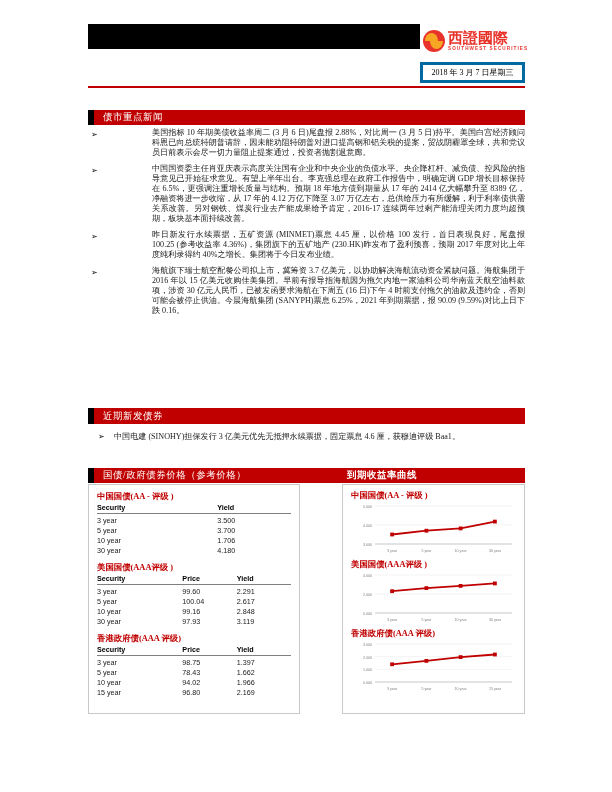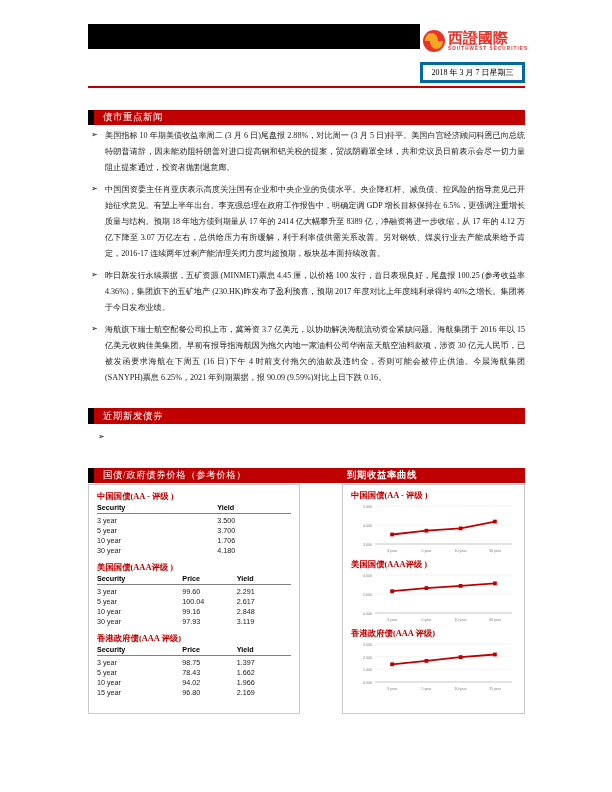--- a/index.html
+++ b/index.html
@@ -187,25 +187,26 @@
     font-size: 8px;
     line-height: 14px;
     color: #000;
     text-align: left;
     padding-left: 3px;
     box-sizing: border-box;
   }
   .bullet-text {
     flex: 1 1 auto;
     font-size: 8.1px;
-    line-height: 16px;
+    line-height: 10px;
     text-align: justify;
     text-justify: inter-ideograph;
     color: #1a1a1a;
     font-family: "Liberation Serif", "DejaVu Serif", serif;
+    margin-left: 47px;
   }
 
   
   .newissue-area {
     position: absolute;
     left: 88px;
     top: 424px;
     width: 437px;
   }
   .newissue-row {
@@ -341,20 +342,21 @@
     </div>
   </div>
 
   <div class="section-bar black-edge" style="left:88px; top:408px; width:437px; height:16px;">
     <span class="label">近期新发债券</span>
   </div>
 
   <div class="newissue-area">
     <div class="newissue-row">
       <div class="bullet-mark">➢</div>
+      <div class="newissue-text">中国电建 (SINOHY)担保发行 3 亿美元优先无抵押永续票据，固定票息 4.6 厘，获穆迪评级 Baa1。</div>
     </div>
   </div>
 
   <div class="section-bar black-edge" style="left:88px; top:468px; width:250px;">
     <span class="label">国债/政府债券价格（参考价格）</span>
   </div>
   <div class="section-bar" style="left:338px; top:468px; width:187px;font-weight:bold;">
     <span class="label">到期收益率曲线</span>
   </div>
 

